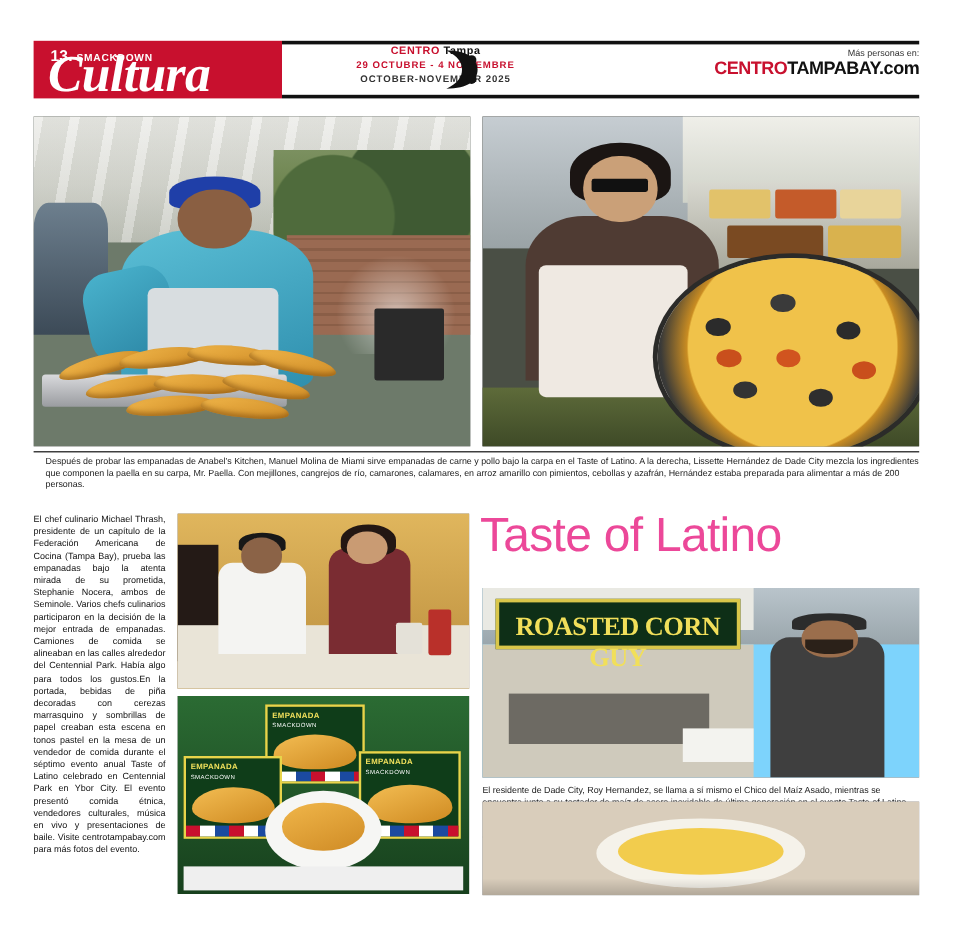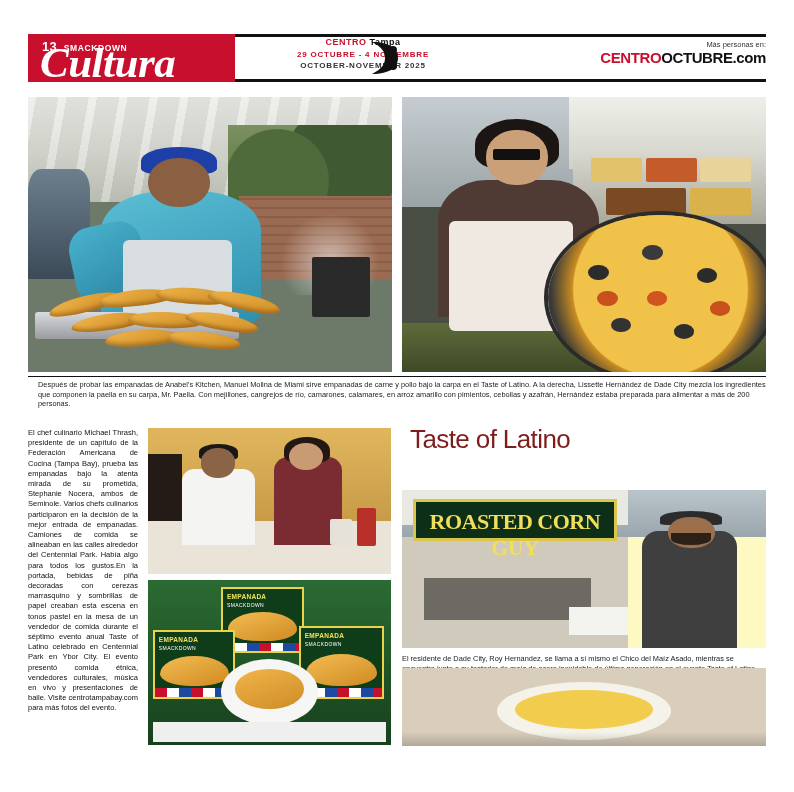--- a/index.html
+++ b/index.html
@@ -80,23 +80,23 @@
   #rule-top-cap { left:28px; top:376px; width:738px; }
 
   
   #left-col {
     position: absolute; left: 28px; top: 428px; width: 110px;
     font-size: 7.5px; line-height: 10.2px; text-align: justify; color:#111;
   }
 
   
   #headline {
-    position: absolute; left: 410px; top: 424px; width: 364px;
+    position: absolute; left: 400px; top: 424px; width: 364px;
     font-family: "Liberation Sans", sans-serif;
-    font-size: 26px; font-weight: normal; letter-spacing: -0.6px; color:#7f1d1d;
+    font-size: 40px; font-weight: normal; letter-spacing: -0.6px; color:#ec4899;
   }
   #byline {
     position: absolute; left: 402px; top: 466px; width: 364px;
     font-size: 8px; color:#333;
   }
 
   
   #empanadas-art { position:absolute; inset:0; background:#6d7a6a; }
   #empanadas-art .tent {
     position:absolute; left:0; top:0; width:100%; height:38%;
@@ -264,21 +264,21 @@
   #banners-art .plate-food {
     position:absolute; left:36%; top:54%; width:28%; height:24%;
     background: linear-gradient(160deg,#f0b64a,#cf8b25); border-radius:50%;
   }
   #banners-art .logos {
     position:absolute; left:2%; bottom:2%; width:96%; height:12%;
     background:#efefef;
   }
 
   
-  #corn-art { position:absolute; inset:0; background:#fef9c3; }
+  #corn-art { position:absolute; inset:0; background:#7dd3fc; }
   #corn-art .sky2 { position:absolute; left:0; top:0; width:100%; height:30%; background: linear-gradient(#b9c4cb,#9aa6ac); }
   #corn-art .canopy { position:absolute; left:0; top:0; width:62%; height:22%; background:#e9e9e3; }
   #corn-art .sign {
     position:absolute; left:3%; top:6%; width:56%; height:26%;
     background:#0e2f17; border:3px solid #d9c64a;
   }
   #corn-art .sign-text {
     position:absolute; left:0; right:0; top:20%;
     text-align:center; color:#f1df5a;
     font-family:"Liberation Serif", serif; font-weight:bold;
@@ -331,21 +331,21 @@
       <svg viewBox="0 0 36 38" width="36" height="38" aria-hidden="true">
         <path d="M4 3 C22 3, 30 10, 30 19 C30 28, 22 35, 4 35 C14 30, 17 25, 17 19 C17 13, 14 8, 4 3 Z" fill="#111"></path>
         <circle cx="25" cy="11" r="4" fill="#111"></circle>
         <circle cx="25" cy="27" r="4" fill="#111"></circle>
       </svg>
     </div>
 
     <div class="mast-right">
       <div class="small">Más personas en:</div>
       <div class="mast-url">
-        <span class="red">CENTRO</span><span>OCTUBRE.com</span>
+        <span class="red">CENTRO</span><span>TAMPABAY.com</span>
       </div>
     </div>
   </div>
 
   <div class="photo" id="photo-empanadas">
     <div class="ph" id="empanadas-art">
       <div class="tent"></div>
       <div class="treeline"></div>
       <div class="wall"></div>
       <div class="left-person"></div>

